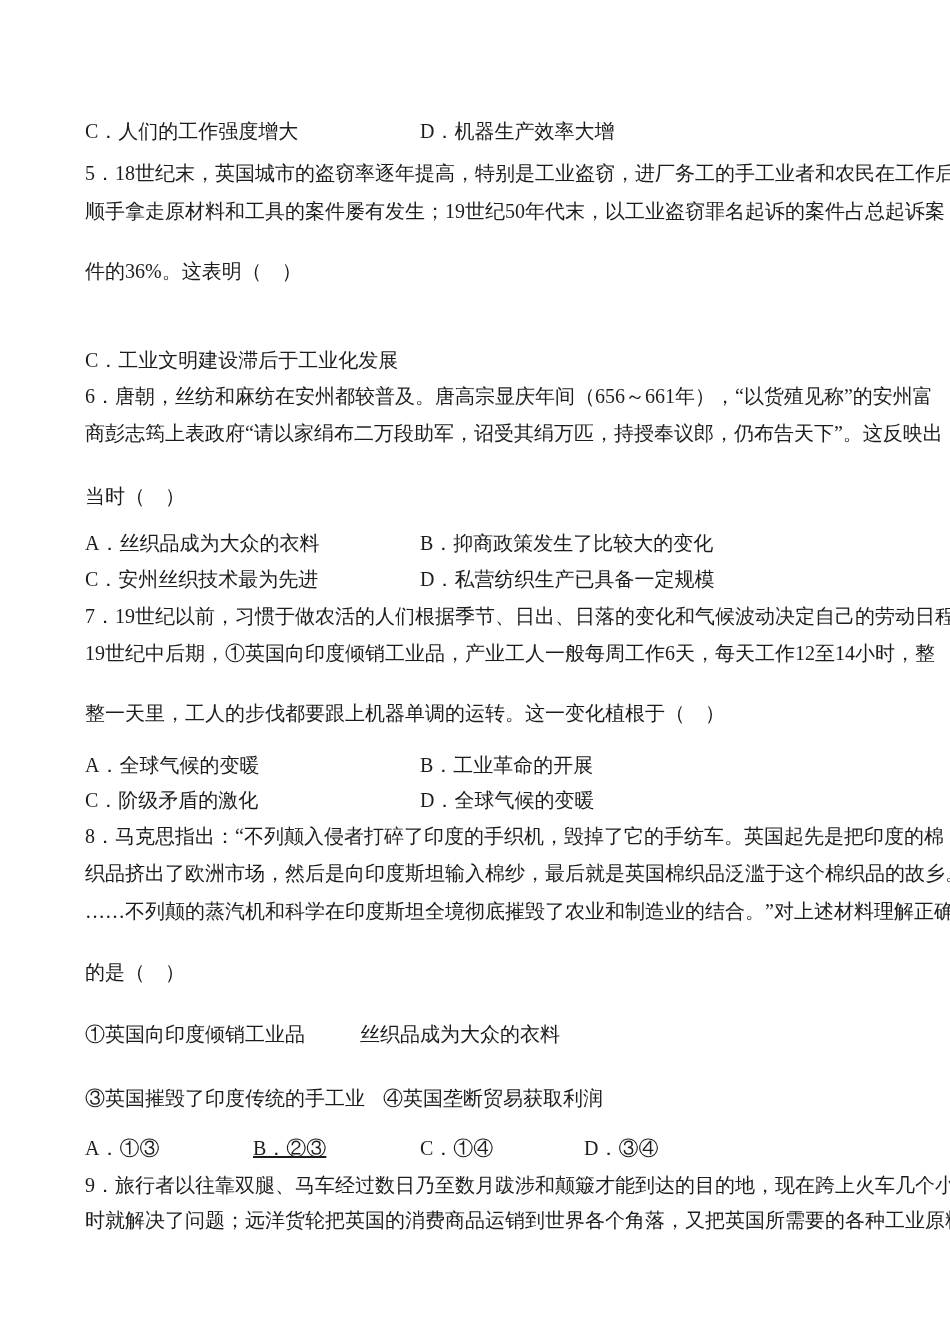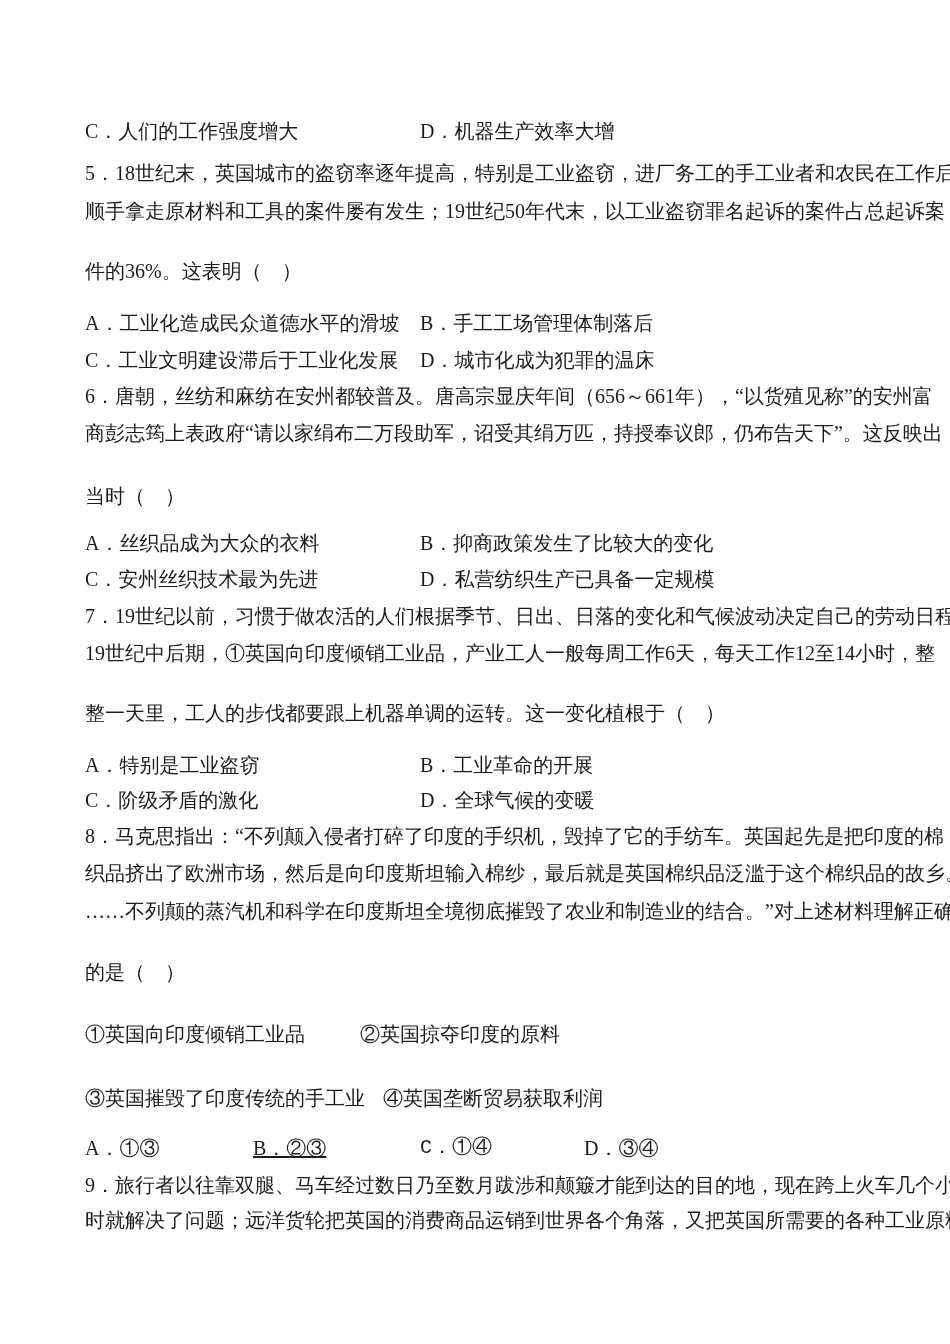--- a/index.html
+++ b/index.html
@@ -30,21 +30,21 @@
     top: 8px;
     white-space: nowrap;
   }
   
   .x-main { left: 85px; }
   .x-opt2 { left: 420px; }
   .x-item2 { left: 360px; }
   .x-item4 { left: 383px; }
   .x-ansA { left: 85px; }
   .x-ansB { left: 253px; text-decoration: underline; }
-  .x-ansC { left: 420px; font-family: Liberation Mono, monospace; }
+  .x-ansC { left: 420px; }
   .x-ansD { left: 584px; }
 </style>
 </head>
 <body>
 
 <div class="page">
 
   <div class="line" style="top:110px">
     <span class="col x-main">C．人们的工作强度增大</span>
     <span class="col x-opt2">D．机器生产效率大增</span>
@@ -54,26 +54,23 @@
     <span class="col x-main">5．18世纪末，英国城市的盗窃率逐年提高，特别是工业盗窃，进厂务工的手工业者和农民在工作后</span>
   </div>
   <div class="line" style="top:190px">
     <span class="col x-main">顺手拿走原材料和工具的案件屡有发生；19世纪50年代末，以工业盗窃罪名起诉的案件占总起诉案</span>
   </div>
   <div class="line" style="top:250px">
     <span class="col x-main">件的36%。这表明（　）</span>
   </div>
 
   <div class="line" style="top:302px">
-    <span class="col x-main">A．工业化造成民众道德水平的滑坡</span>
-    <span class="col x-opt2">B．手工工场管理体制落后</span>
   </div>
   <div class="line" style="top:339px">
     <span class="col x-main">C．工业文明建设滞后于工业化发展</span>
-    <span class="col x-opt2">D．城市化成为犯罪的温床</span>
   </div>
 
   <div class="line" style="top:375px">
     <span class="col x-main">6．唐朝，丝纺和麻纺在安州都较普及。唐高宗显庆年间（656～661年），“以货殖见称”的安州富</span>
   </div>
   <div class="line" style="top:412px">
     <span class="col x-main">商彭志筠上表政府“请以家绢布二万段助军，诏受其绢万匹，持授奉议郎，仍布告天下”。这反映出</span>
   </div>
   <div class="line" style="top:475px">
     <span class="col x-main">当时（　）</span>
@@ -92,21 +89,21 @@
     <span class="col x-main">7．19世纪以前，习惯于做农活的人们根据季节、日出、日落的变化和气候波动决定自己的劳动日程。</span>
   </div>
   <div class="line" style="top:632px">
     <span class="col x-main">19世纪中后期，①英国向印度倾销工业品，产业工人一般每周工作6天，每天工作12至14小时，整</span>
   </div>
   <div class="line" style="top:692px">
     <span class="col x-main">整一天里，工人的步伐都要跟上机器单调的运转。这一变化植根于（　）</span>
   </div>
 
   <div class="line" style="top:744px">
-    <span class="col x-main">A．特别是工业盗窃</span>
+    <span class="col x-main">A．全球气候的变暖</span>
     <span class="col x-opt2">B．工业革命的开展</span>
   </div>
   <div class="line" style="top:779px">
     <span class="col x-main">C．阶级矛盾的激化</span>
     <span class="col x-opt2">D．全球气候的变暖</span>
   </div>
 
   <div class="line" style="top:815px">
     <span class="col x-main">8．马克思指出：“不列颠入侵者打碎了印度的手织机，毁掉了它的手纺车。英国起先是把印度的棉</span>
   </div>
@@ -115,21 +112,21 @@
   </div>
   <div class="line" style="top:890px">
     <span class="col x-main">……不列颠的蒸汽机和科学在印度斯坦全境彻底摧毁了农业和制造业的结合。”对上述材料理解正确</span>
   </div>
   <div class="line" style="top:951px">
     <span class="col x-main">的是（　）</span>
   </div>
 
   <div class="line" style="top:1013px">
     <span class="col x-main">①英国向印度倾销工业品</span>
-    <span class="col x-item2">②英国掠夺印度的原料</span>
+    <span class="col x-item2">丝织品成为大众的衣料</span>
   </div>
   <div class="line" style="top:1077px">
     <span class="col x-main">③英国摧毁了印度传统的手工业</span>
     <span class="col x-item4">④英国垄断贸易获取利润</span>
   </div>
 
   <div class="line" style="top:1127px">
     <span class="col x-ansA">A．①③</span>
     <span class="col x-ansB">B．②③</span>
     <span class="col x-ansC">C．①④</span>

